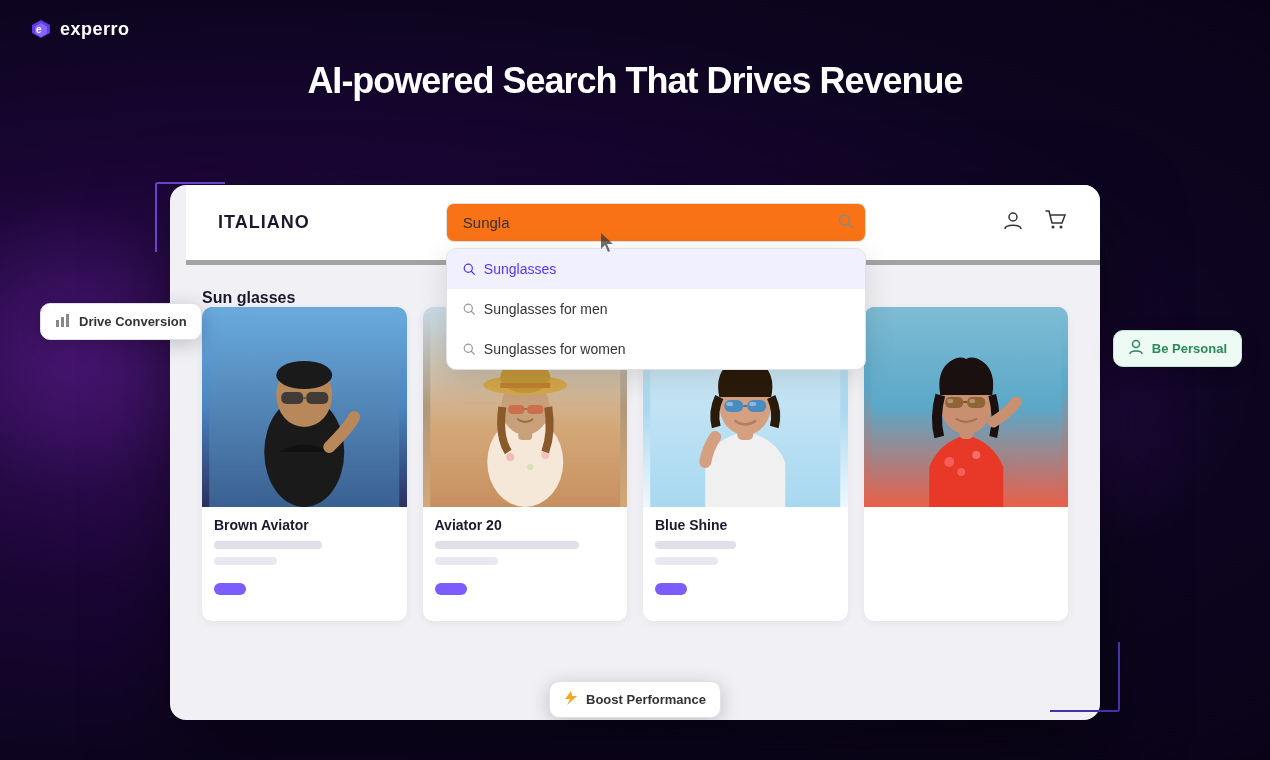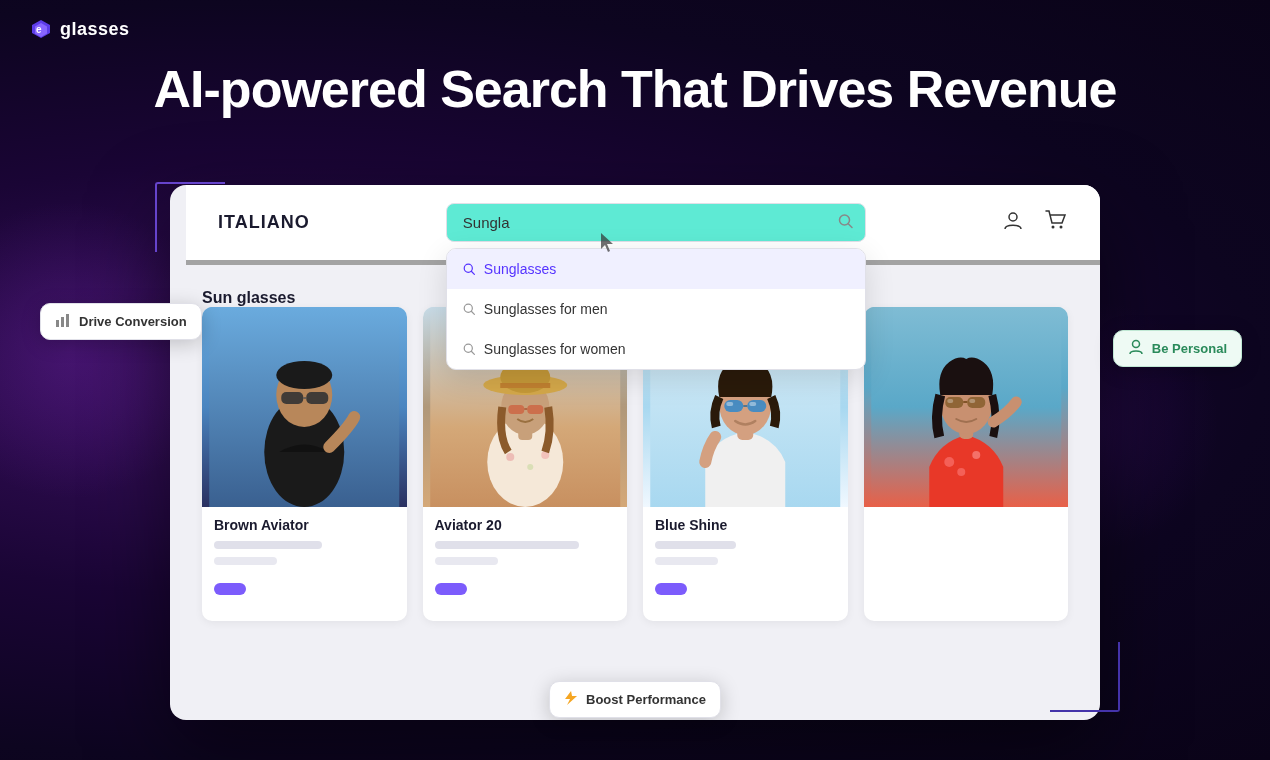--- a/index.html
+++ b/index.html
@@ -60,21 +60,21 @@
     }
 
     
     .hero-title {
       position: absolute;
       top: 60px;
       left: 0;
       right: 0;
       text-align: center;
       color: white;
-      font-size: 52px;
+      font-size: 36px;
       font-weight: 800;
       letter-spacing: -1px;
       line-height: 1.15;
       padding: 0 44px;
     }
 
     
     .demo-card {
       position: absolute;
       top: 185px;
@@ -113,21 +113,21 @@
     }
 
     .search-input {
       width: 100%;
       padding: 10px 44px 10px 16px;
       border: 1.5px solid #e0e0e8;
       border-radius: 8px;
       font-size: 15px;
       color: #333;
       outline: none;
-      background: #5eead4;
+      background: #f97316;
     }
 
     .search-icon-btn {
       position: absolute;
       right: 12px;
       top: 50%;
       transform: translateY(-50%);
       background: none;
       border: none;
       cursor: pointer;
@@ -345,21 +345,21 @@
 
 <div class="bg-decoration bg-circle-left"></div>
 <div class="bg-decoration bg-circle-right"></div>
 
 <div class="top-nav">
   <svg class="logo-icon" viewBox="0 0 22 22" fill="none">
     <polygon points="11,2 20,7 20,15 11,20 2,15 2,7" fill="#6644ff" opacity="0.9"></polygon>
     <polygon points="11,5 17,8.5 17,15.5 11,19 5,15.5 5,8.5" fill="#8866ff"></polygon>
     <text x="6" y="15" fill="white" font-size="10" font-weight="bold">e</text>
   </svg>
-  <span class="logo-text">glasses</span>
+  <span class="logo-text">experro</span>
 </div>
 
 <h1 class="hero-title">AI-powered Search That Drives Revenue</h1>
 
 <div class="corner-bracket bracket-top-left"></div>
 <div class="corner-bracket bracket-bottom-right"></div>
 
 <div class="demo-card">
 
   <div class="card-nav">

